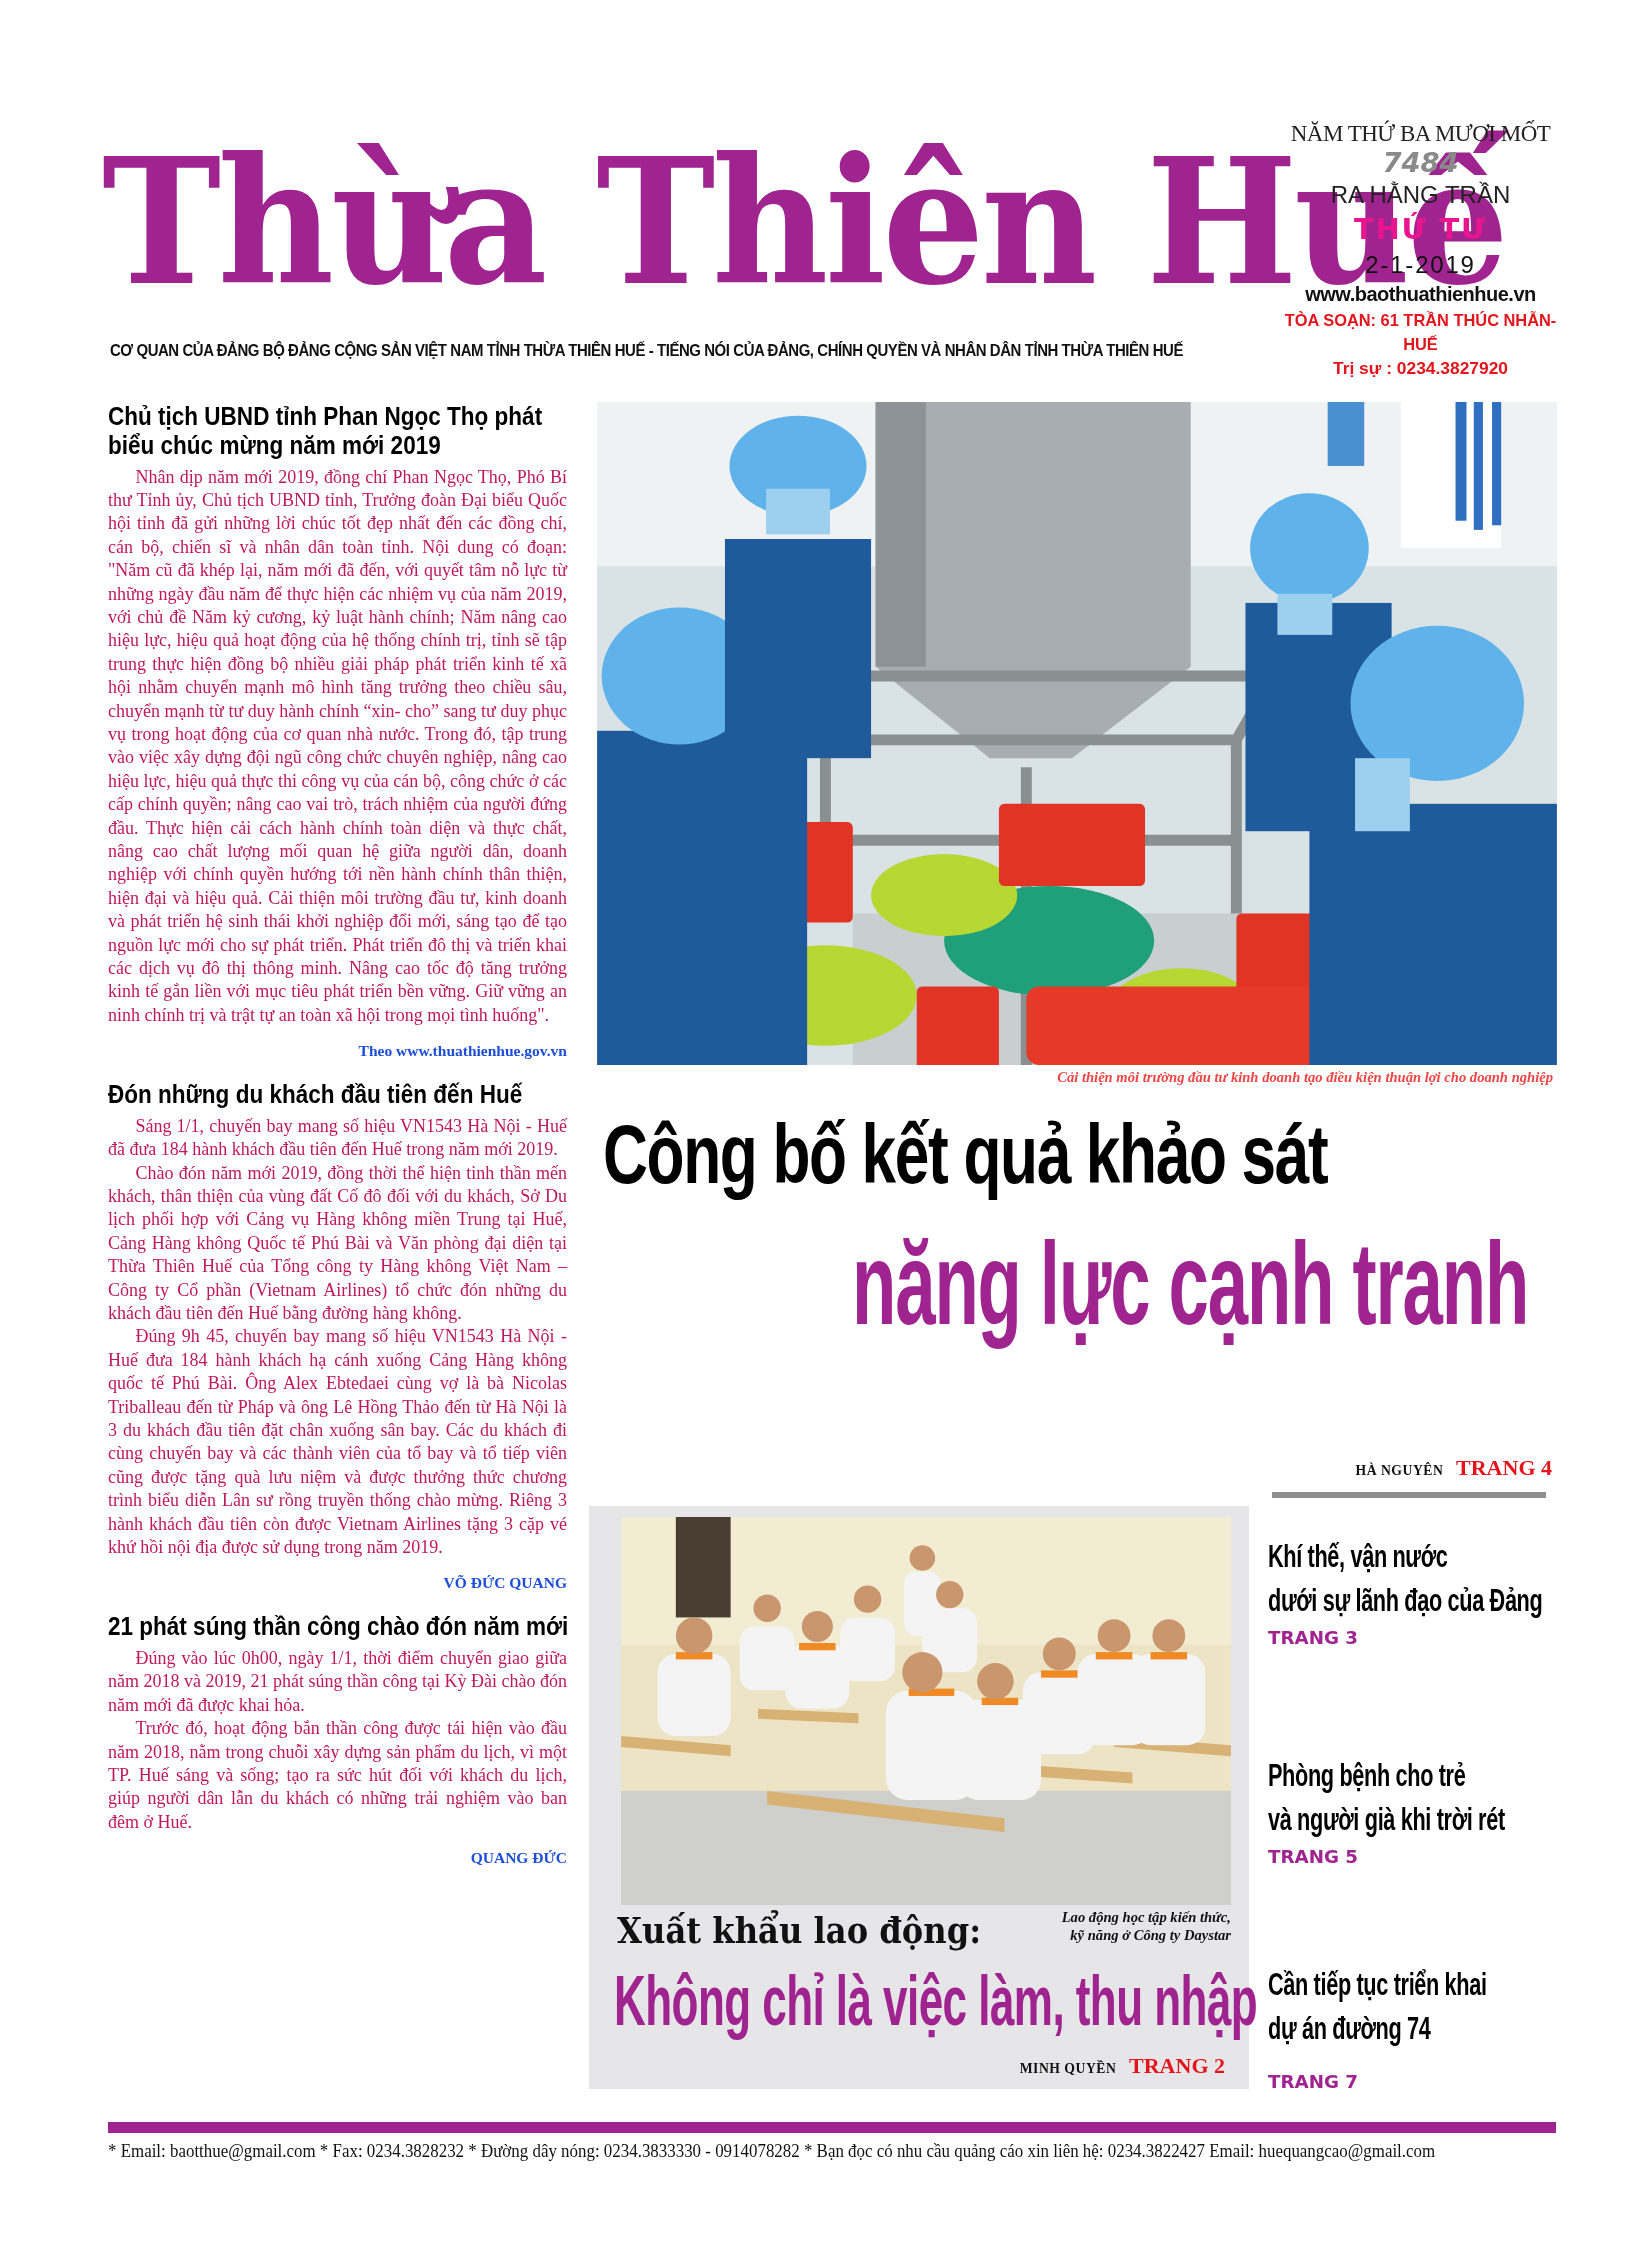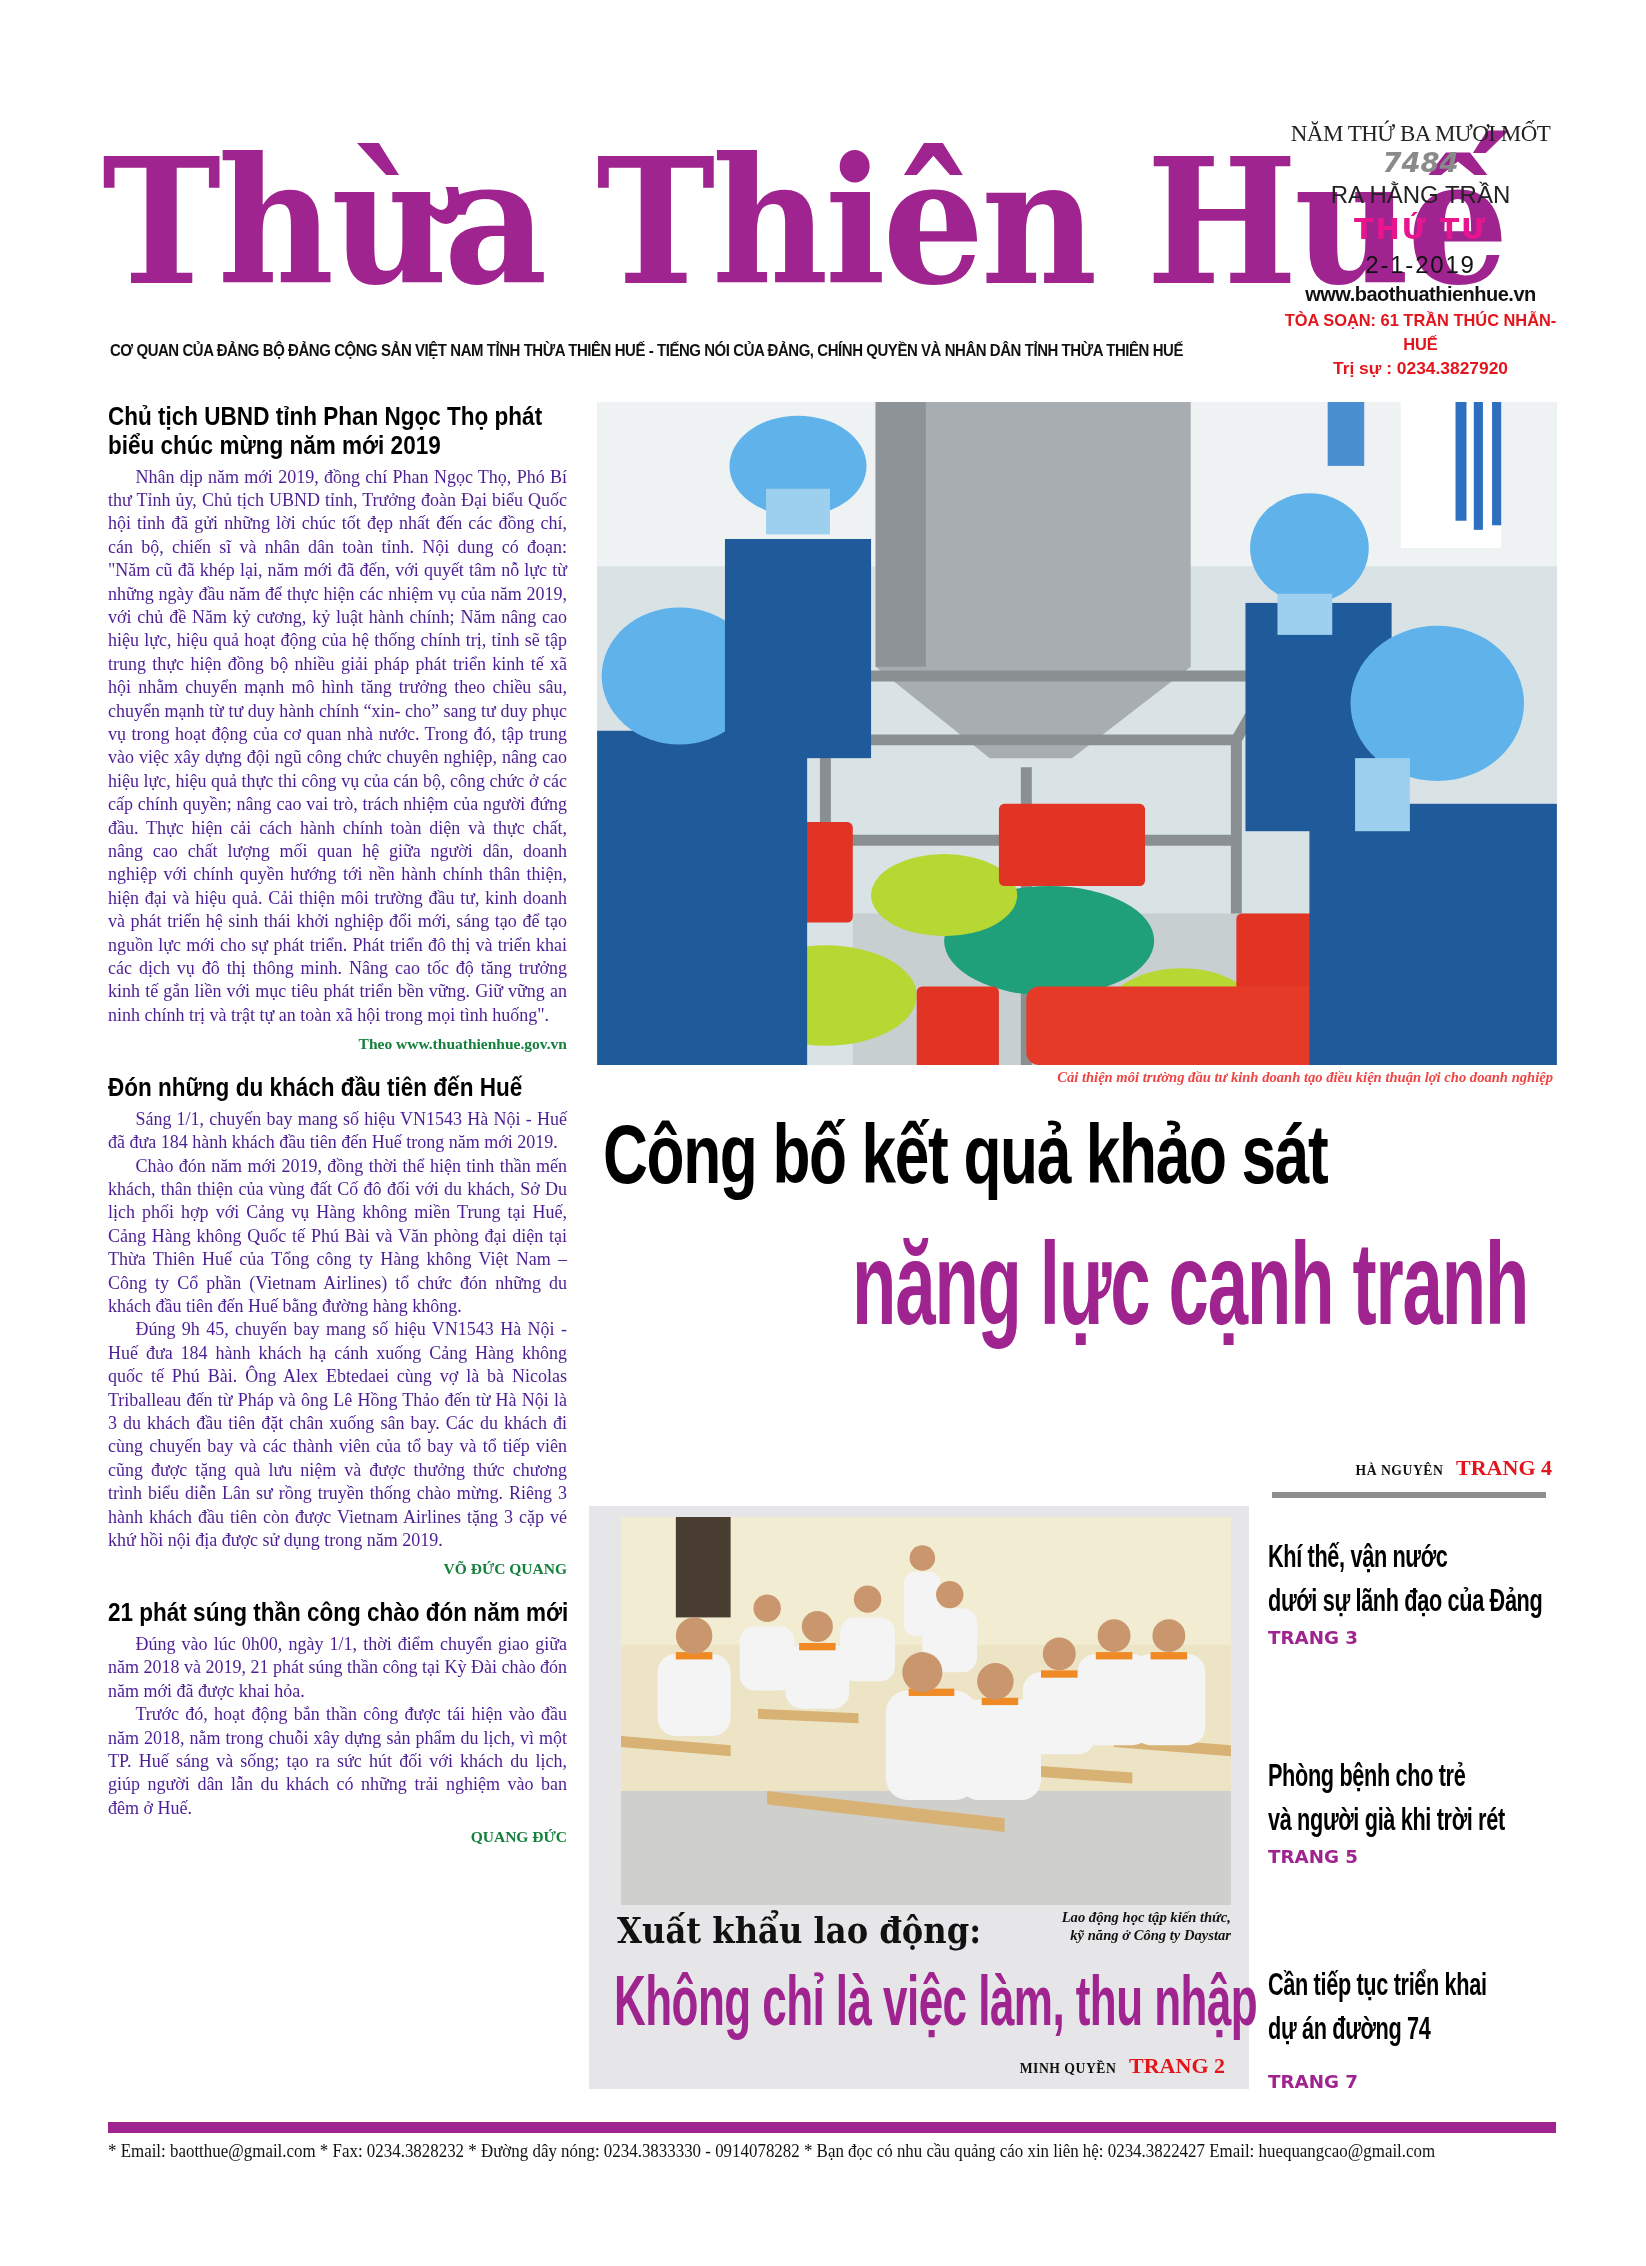--- a/index.html
+++ b/index.html
@@ -15,23 +15,23 @@
   .mi-weekday { font-family: "DejaVu Sans", sans-serif; font-weight: bold; font-size: 29px; color: #e8158f; line-height: 37px; letter-spacing: 1.8px; }
   .mi-date { font-family: "Liberation Sans", sans-serif; font-size: 24px; color: #111; line-height: 33px; letter-spacing: 1.8px; }
   .mi-web { font-family: "Liberation Sans", sans-serif; font-weight: bold; font-size: 20px; color: #111; line-height: 27.4px; letter-spacing: -0.5px; }
   .mi-office { font-family: "Liberation Sans", sans-serif; font-weight: bold; font-size: 16.4px; color: #e3141b; line-height: 24px; }
   .mi-phone { font-family: "Liberation Sans", sans-serif; font-weight: bold; font-size: 17.4px; color: #e3141b; line-height: 24px; }
   .tagline { left: 110px; top: 340px; width: 1160px; font-family: "Liberation Sans", sans-serif; font-weight: bold; font-size: 17.4px; letter-spacing: -0.5px; color: #111; white-space: nowrap; transform: scaleX(0.86); transform-origin: left center; }
 
   
   .col-left { left: 108px; top: 402px; width: 459px; }
   .headline { font-family: "Liberation Sans", sans-serif; font-weight: bold; font-size: 25.6px; line-height: 29px; color: #000; transform: scaleX(0.88); transform-origin: left center; width: 114%; margin: 0 0 5.5px 0; }
-  .body-text { font-family: "Liberation Serif", serif; font-size: 18px; line-height: 23.4px; text-align: justify; color: #4c1d95; }
+  .body-text { font-family: "Liberation Serif", serif; font-size: 18px; line-height: 23.4px; text-align: justify; color: #be185d; }
   .body-text p { margin: 0; text-indent: 27.4px; }
-  .byline { font-family: "Liberation Serif", serif; font-weight: bold; font-size: 15.5px; text-align: right; margin-top: 8px; color: #15803d; }
+  .byline { font-family: "Liberation Serif", serif; font-weight: bold; font-size: 15.5px; text-align: right; margin-top: 15px; color: #1d4ed8; }
   .article { margin-bottom: 20px; }
 
   
   .photo1 { left: 597px; top: 402px; width: 960px; height: 663px; overflow: hidden; background: #dfe7ea; }
   .caption1 { left: 603px; top: 1069px; width: 950px; text-align: right; font-family: "Liberation Serif", serif; font-style: italic; font-weight: bold; font-size: 14.6px; color: #ef4444; }
 
   
   .lead1 { left: 603px; top: 1104px; font-family: "Liberation Sans", sans-serif; font-weight: bold; font-size: 84px; line-height: 101px; color: #000; transform: scaleX(0.74); transform-origin: left center; white-space: nowrap; letter-spacing: -1.8px; }
   .lead2 { left: 852px; top: 1215px; font-family: "Liberation Sans", sans-serif; font-weight: bold; font-size: 117px; line-height: 137px; color: #a0248f; transform: scaleX(0.62); transform-origin: left center; white-space: nowrap; letter-spacing: -1.8px; }
   .lead-credit { left: 1188px; top: 1455px; width: 364px; text-align: right; white-space: nowrap; }

